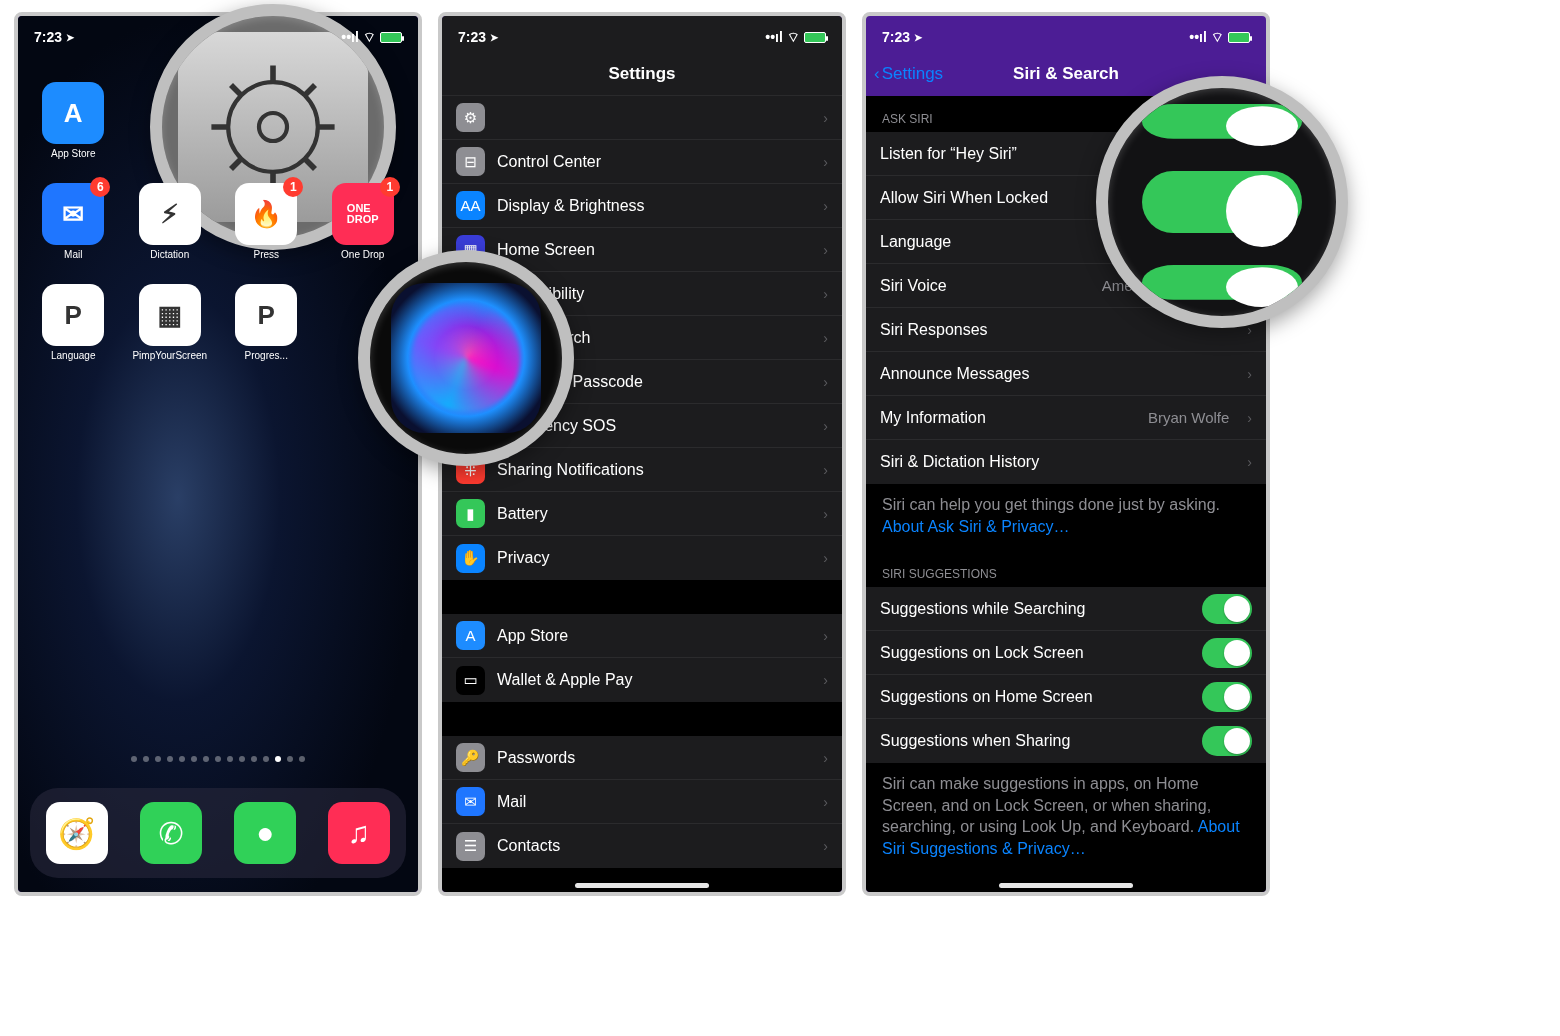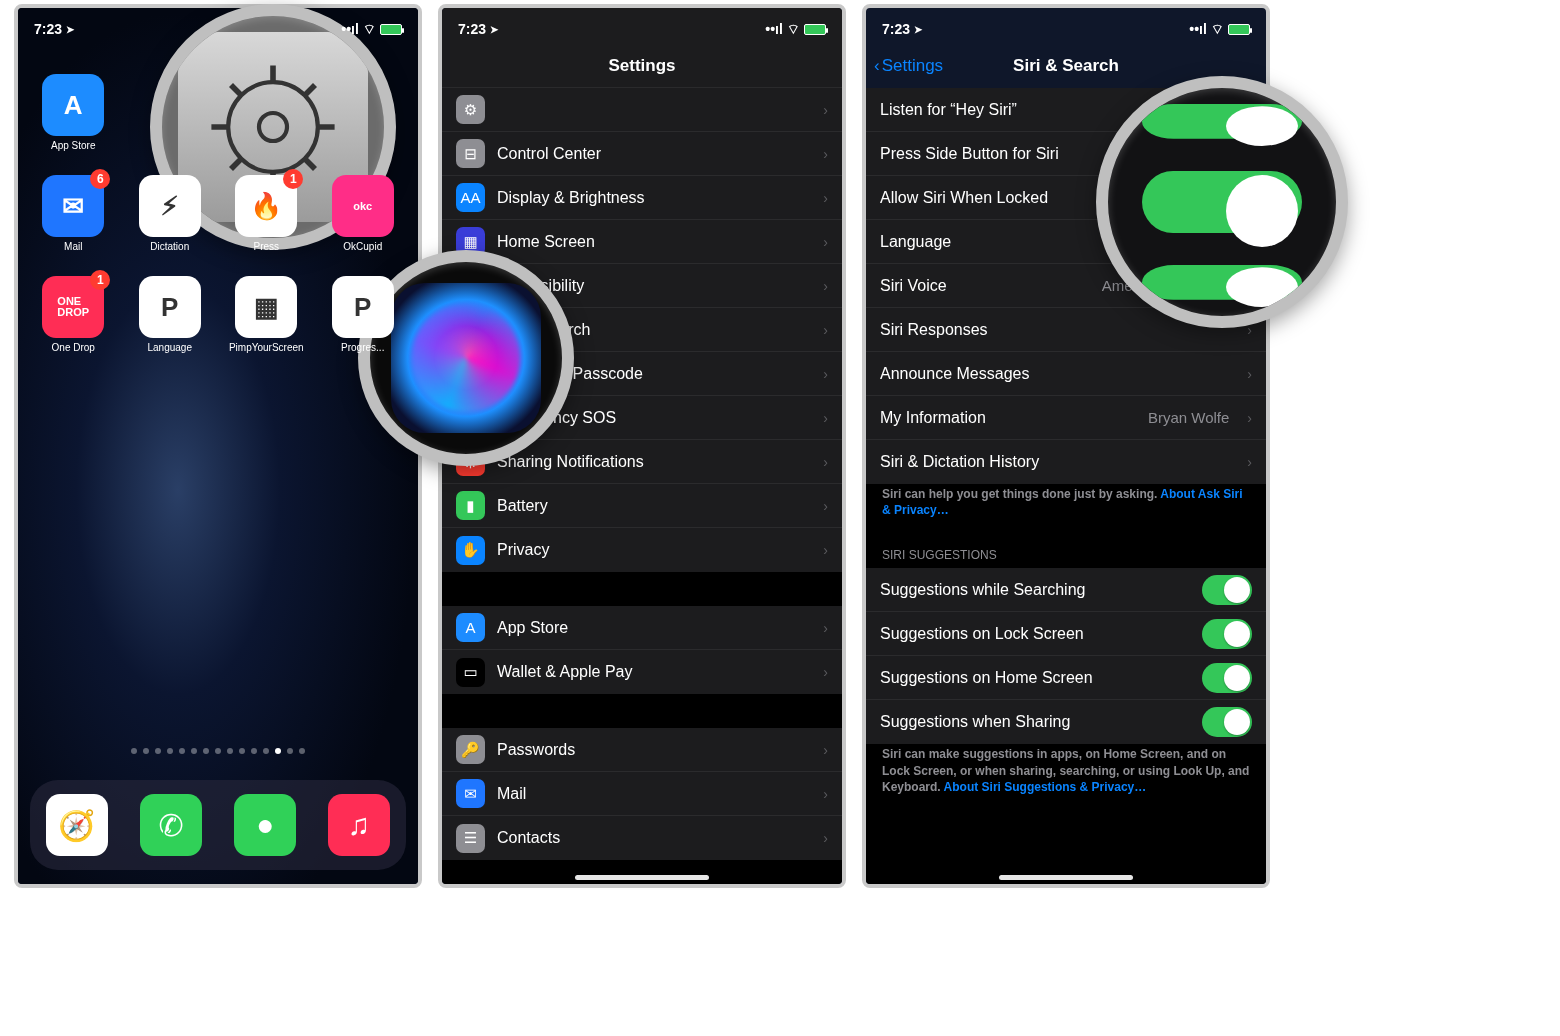--- a/index.html
+++ b/index.html
@@ -1,19 +1,19 @@
 <!DOCTYPE html>
 <html><head>
 <meta charset="utf-8">
 <style>
   * { box-sizing: border-box; margin:0; padding:0; font-family: -apple-system, "Helvetica Neue", Arial, sans-serif; }
   body { background:#fff; width:1560px; height:1036px; position:relative; }
   .phone {
-    position:absolute; width:408px; height:884px; top:4px;
-    background:#0f172a; border:4px solid #c9c9c9; border-radius:8px; overflow:hidden;
+    position:absolute; width:408px; height:884px; top:12px;
+    background:#4c1d95; border:4px solid #c9c9c9; border-radius:8px; overflow:hidden;
   }
   #p1 { left:14px; }
   #p2 { left:438px; }
   #p3 { left:862px; }
   .status-bar { height:36px; color:#fff; display:flex; justify-content:space-between;
     align-items:center; padding:6px 16px 0; font-size:14px; font-weight:600; background:transparent; position:relative; z-index:2;}
   .sb-left { display:flex; gap:4px; align-items:center; }
   .sb-right { display:flex; gap:4px; align-items:center; }
   .sig-icon, .wifi-icon, .bat-icon { display:inline-block; }
   .bat-icon { width:22px; height:11px; border:1px solid #fff; border-radius:2px; position:relative; background:#34c759;}
@@ -31,21 +31,21 @@
   .page-dots .active { background:#fff;}
   .dock { position:absolute; bottom:14px; left:12px; right:12px; height:90px; background:rgba(40,40,60,.6); border-radius:28px; display:flex; justify-content:space-around; align-items:center; z-index:2; backdrop-filter:none;}
   
   .nav-bar { height:44px; display:flex; align-items:center; justify-content:center; position:relative; background:#1c1c1e; border-bottom:1px solid #2a2a2c;}
   .nav-bar.light { background:transparent; border-bottom:none;}
   .nav-title { color:#fff; font-size:17px; font-weight:600; }
   .nav-back { position:absolute; left:8px; top:0; bottom:0; display:flex; align-items:center; color:#0a84ff; font-size:17px; gap:2px;}
   .list { background:#000; color:#fff; }
   .section-gap { height:34px; background:#000;}
   .section-header { color:#8e8e93; font-size:12px; text-transform:uppercase; padding:16px 16px 6px; background:#000;}
-  .section-footer { color:#8e8e93; font-size:12px; padding:2px 16px 14px; line-height:1.35; background:#000;font-weight:bold;}
+  .section-footer { color:#8e8e93; font-size:16px; padding:10px 16px 14px; line-height:1.35; background:#000;}
   .section-footer a { color:#0a84ff; text-decoration:none;}
   .row { background:#1c1c1e; min-height:44px; display:flex; align-items:center; padding:0 14px; gap:12px; border-bottom:1px solid #2b2b2d; font-size:16px;}
   .row:last-child { border-bottom:none;}
   .row .ilabel { flex:1; color:#fff;}
   .row .detail { color:#8e8e93; font-size:15px;}
   .row .chev { color:#5a5a5e; font-size:14px; margin-left:6px;}
   .set-icon { width:29px; height:29px; border-radius:7px; display:flex; align-items:center; justify-content:center; flex:0 0 29px; font-size:16px; color:#fff;}
   .switch { width:50px; height:30px; border-radius:15px; background:#34c759; position:relative; flex:0 0 50px;}
   .switch::after { content:''; position:absolute; width:26px; height:26px; background:#fff; border-radius:50%; top:2px; right:2px; box-shadow:0 1px 2px rgba(0,0,0,.3);}
   .home-ind { position:absolute; bottom:4px; left:50%; transform:translateX(-50%); width:134px; height:5px; background:#fff; border-radius:3px; opacity:.9;}
@@ -117,26 +117,20 @@
         <div class="app-label">Dictation</div>
       </div>
       <div class="app">
         <div class="icon-sq" style="background: rgb(255, 255, 255);">
           <span style="color: rgb(51, 51, 51); font-weight: 700; font-size: 26px; white-space: pre; line-height: 1; text-align: center;">🔥</span>
           <div class="badge">1</div>
         </div>
         <div class="app-label">Press</div>
       </div>
       <div class="app">
-        <div class="icon-sq" style="background: rgb(255, 45, 135);">
-          <span style="color: rgb(255, 255, 255); font-weight: 700; font-size: 11px; white-space: pre; line-height: 1; text-align: center;">okc</span>
-        </div>
-        <div class="app-label">OkCupid</div>
-      </div>
-      <div class="app">
         <div class="icon-sq" style="background: rgb(255, 45, 85);">
           <span style="color: rgb(255, 255, 255); font-weight: 700; font-size: 11px; white-space: pre; line-height: 1; ">ONE
 DROP</span>
           <div class="badge">1</div>
         </div>
         <div class="app-label">One Drop</div>
       </div>
       <div class="app">
         <div class="icon-sq" style="background: rgb(255, 255, 255);">
           <span style="color: rgb(51, 51, 51); font-weight: 700; font-size: 26px; white-space: pre; line-height: 1; text-align: center;">P</span>
@@ -310,27 +304,24 @@
       </div>
   </div>
   <div class="nav-bar light">
     <div class="nav-back">
         <span>‹</span>
         <span>Settings</span>
       </div>
     <span class="nav-title">Siri &amp; Search</span>
   </div>
   <div class="scroll s3 list" id="siri-list">
+      <div class="section-header">ASK SIRI</div>
       <div>
         <div class="row">
           <div class="ilabel">Listen for “Hey Siri”</div>
-          <div class="switch"></div>
-        </div>
-        <div class="row">
-          <div class="ilabel">Press Side Button for Siri</div>
           <div class="switch"></div>
         </div>
         <div class="row">
           <div class="ilabel">Allow Siri When Locked</div>
           <div class="switch"></div>
         </div>
         <div class="row">
           <div class="ilabel">Language</div>
           <div class="detail">English (</div>
           <div class="chev">›</div>

